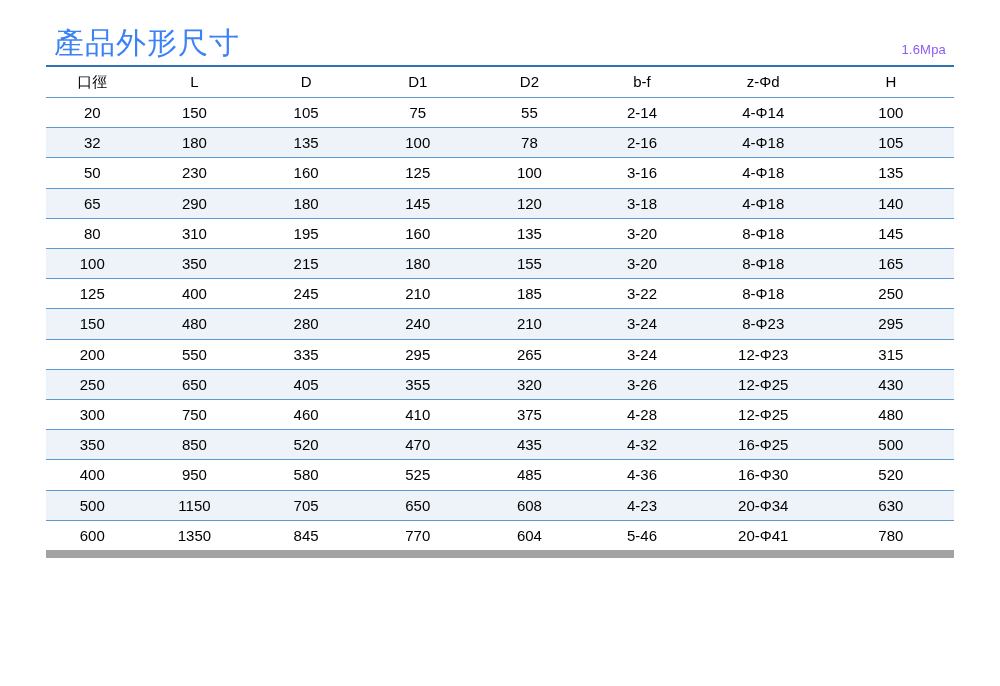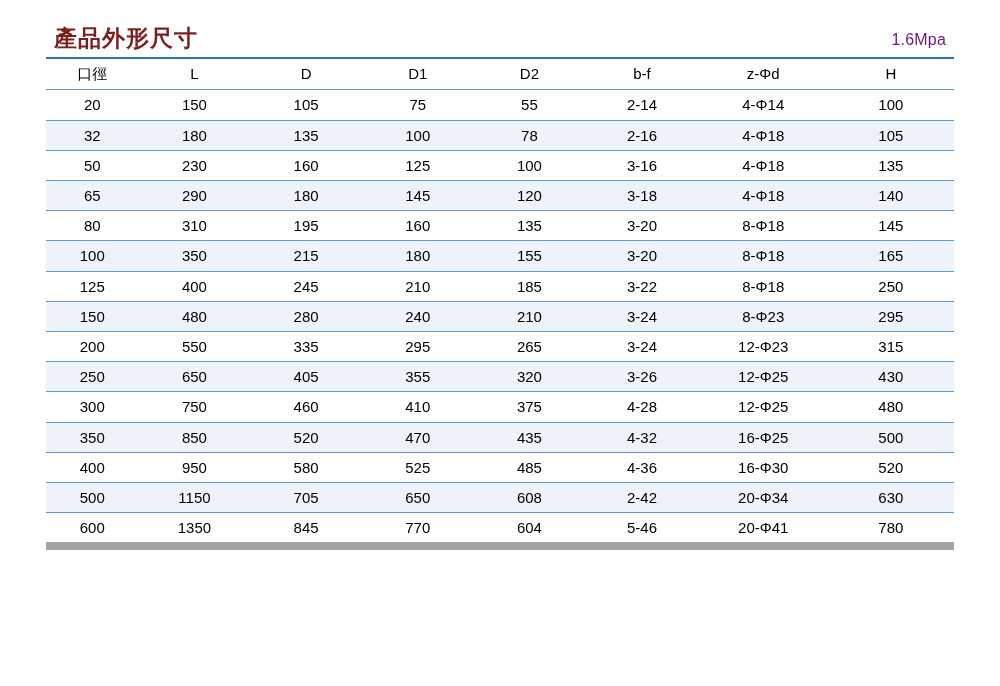--- a/index.html
+++ b/index.html
@@ -21,29 +21,29 @@
     box-sizing: border-box;
     padding: 26px 46px 0 46px;
   }
   .header-row {
     display: flex;
     align-items: flex-end;
     justify-content: space-between;
     padding: 0 8px 6px 8px;
   }
   .doc-title {
-    font-size: 23px;
-    font-weight: bold;
+    font-size: 30px;
+    font-weight: normal;
     letter-spacing: 1px;
-    color: #7f1d1d;
+    color: #3b82f6;
     line-height: 1.1;
   }
   .pressure-label {
-    font-size: 16px;
-    color: #701a75;
+    font-size: 13px;
+    color: #8b5cf6;
     padding-bottom: 2px;
     letter-spacing: 0.2px;
   }
   table.spec {
     width: 100%;
     border-collapse: collapse;
     table-layout: fixed;
   }
   table.spec th,
   table.spec td {
@@ -243,21 +243,21 @@
         <td>4-36</td>
         <td>16-Φ30</td>
         <td>520</td>
       </tr>
       <tr>
         <td>500</td>
         <td>1150</td>
         <td>705</td>
         <td>650</td>
         <td>608</td>
-        <td>2-42</td>
+        <td>4-23</td>
         <td>20-Φ34</td>
         <td>630</td>
       </tr>
       <tr>
         <td>600</td>
         <td>1350</td>
         <td>845</td>
         <td>770</td>
         <td>604</td>
         <td>5-46</td>

